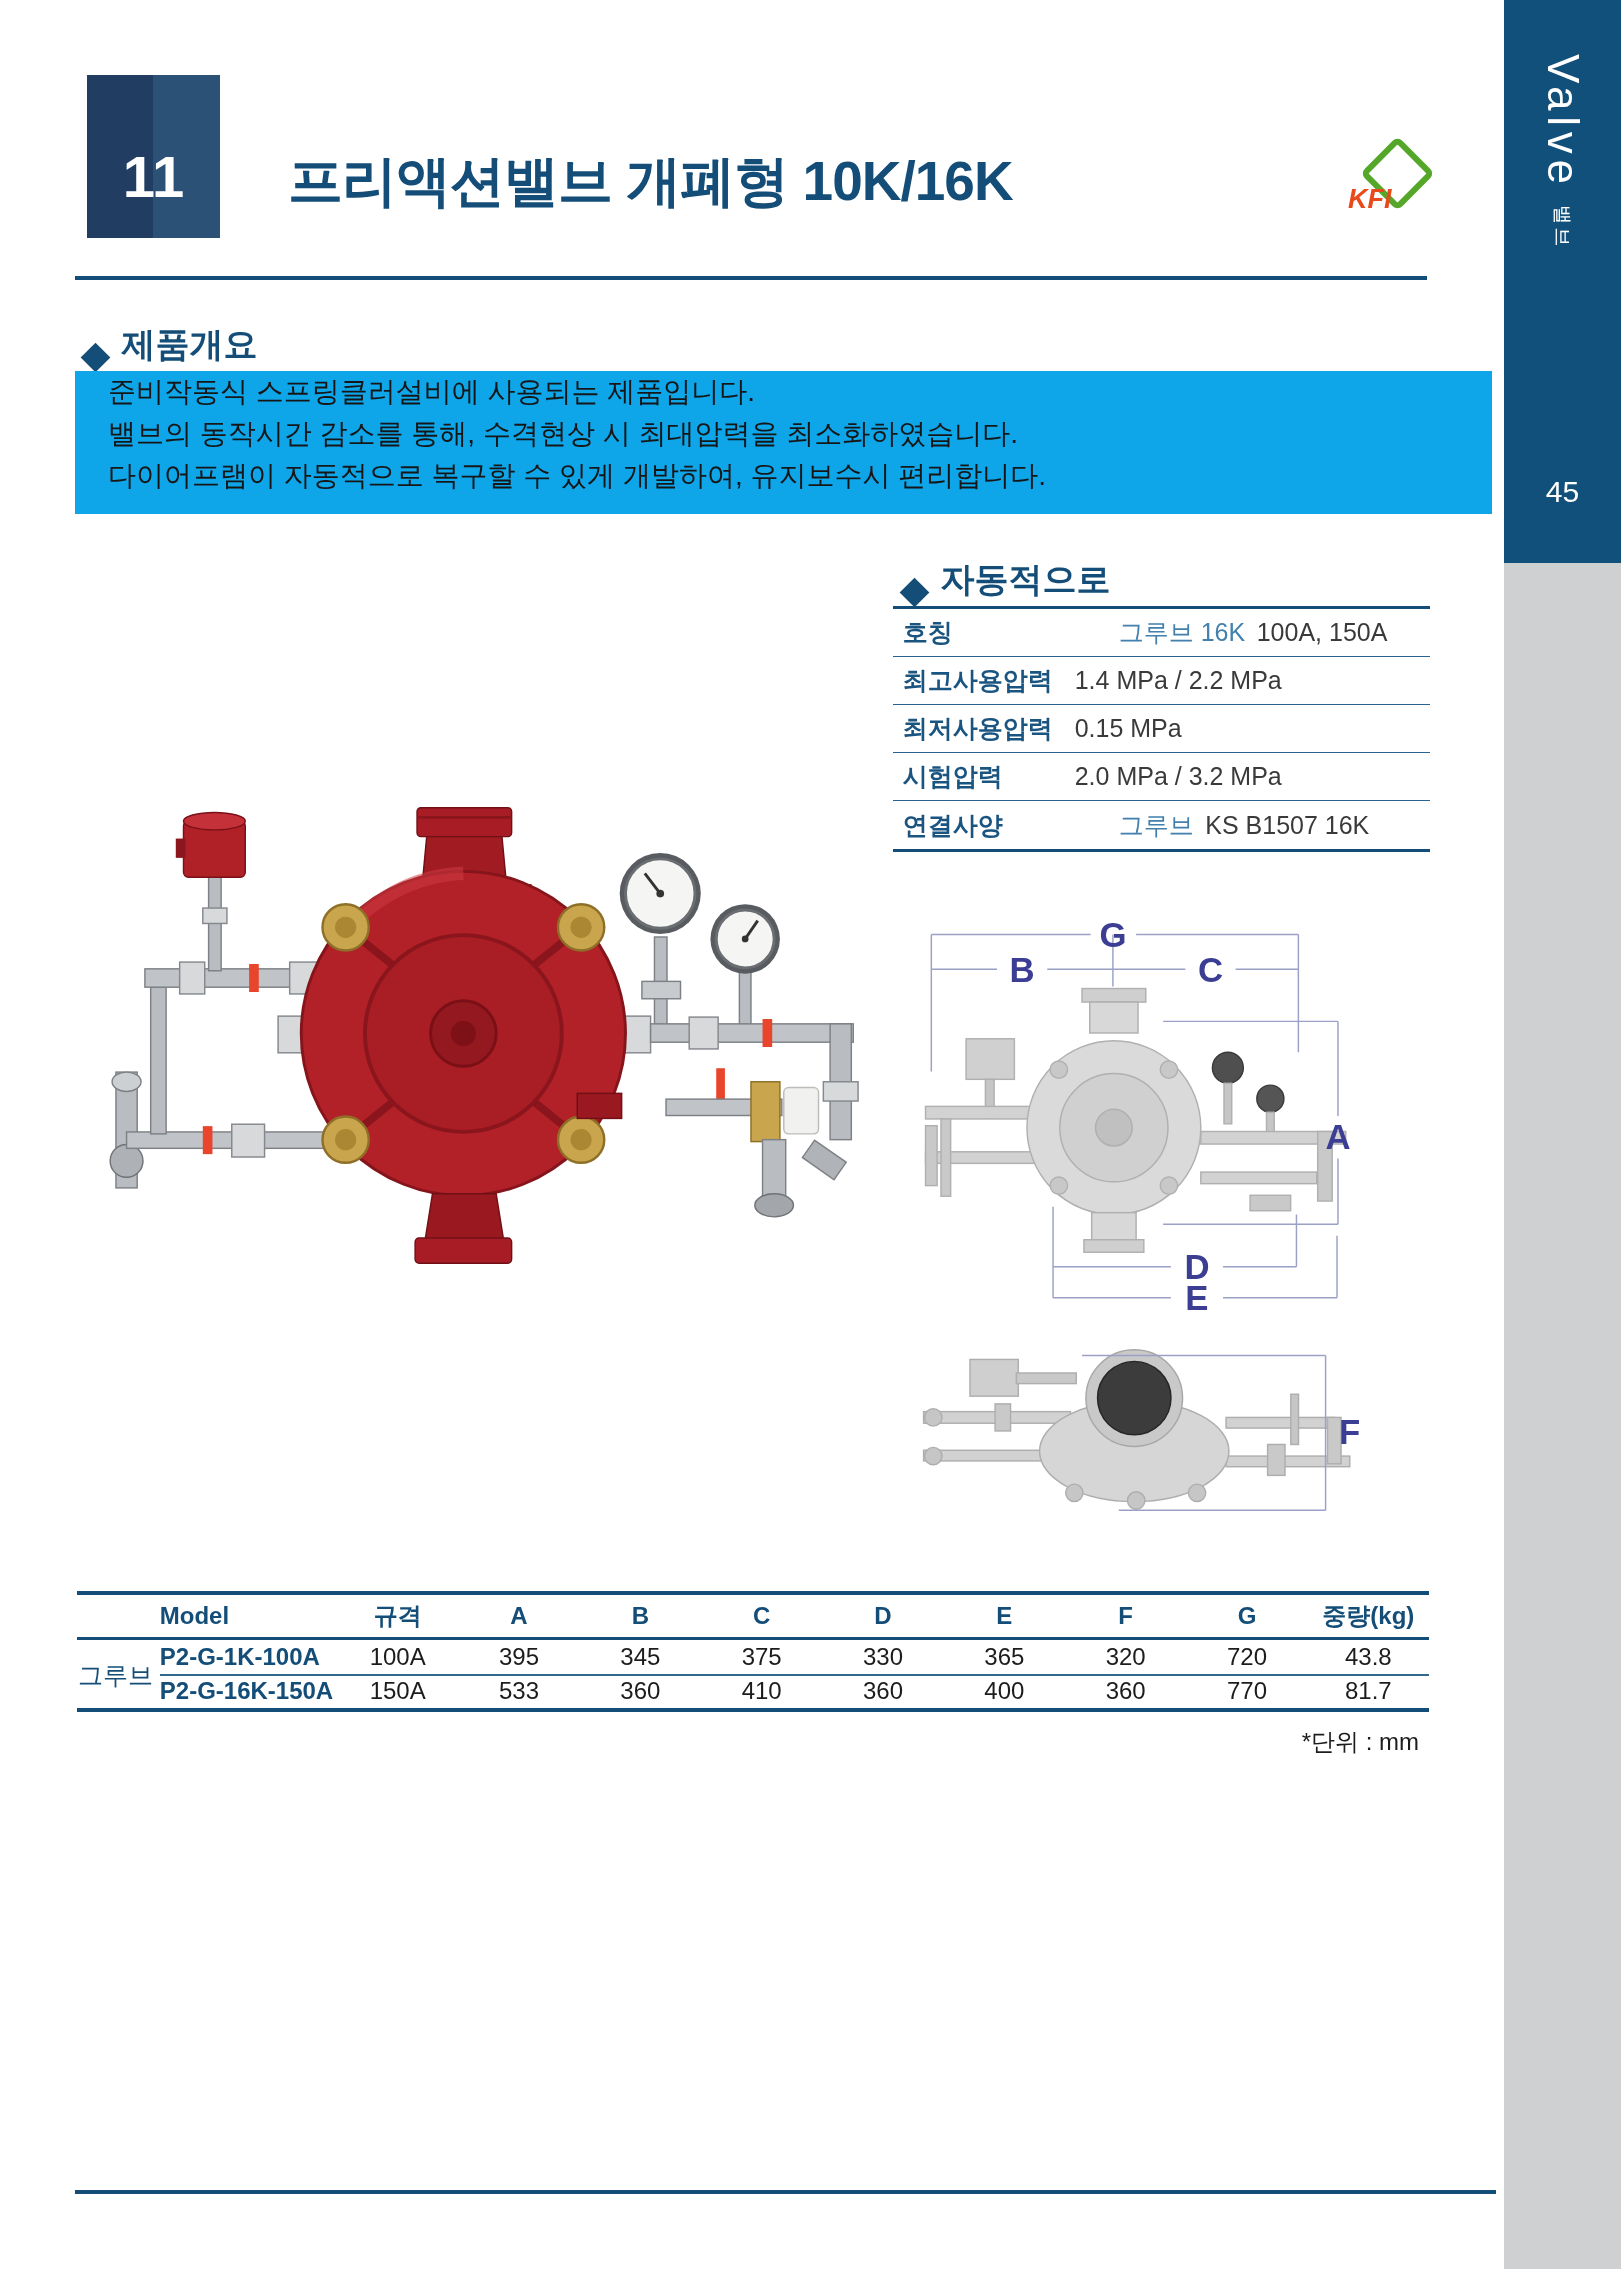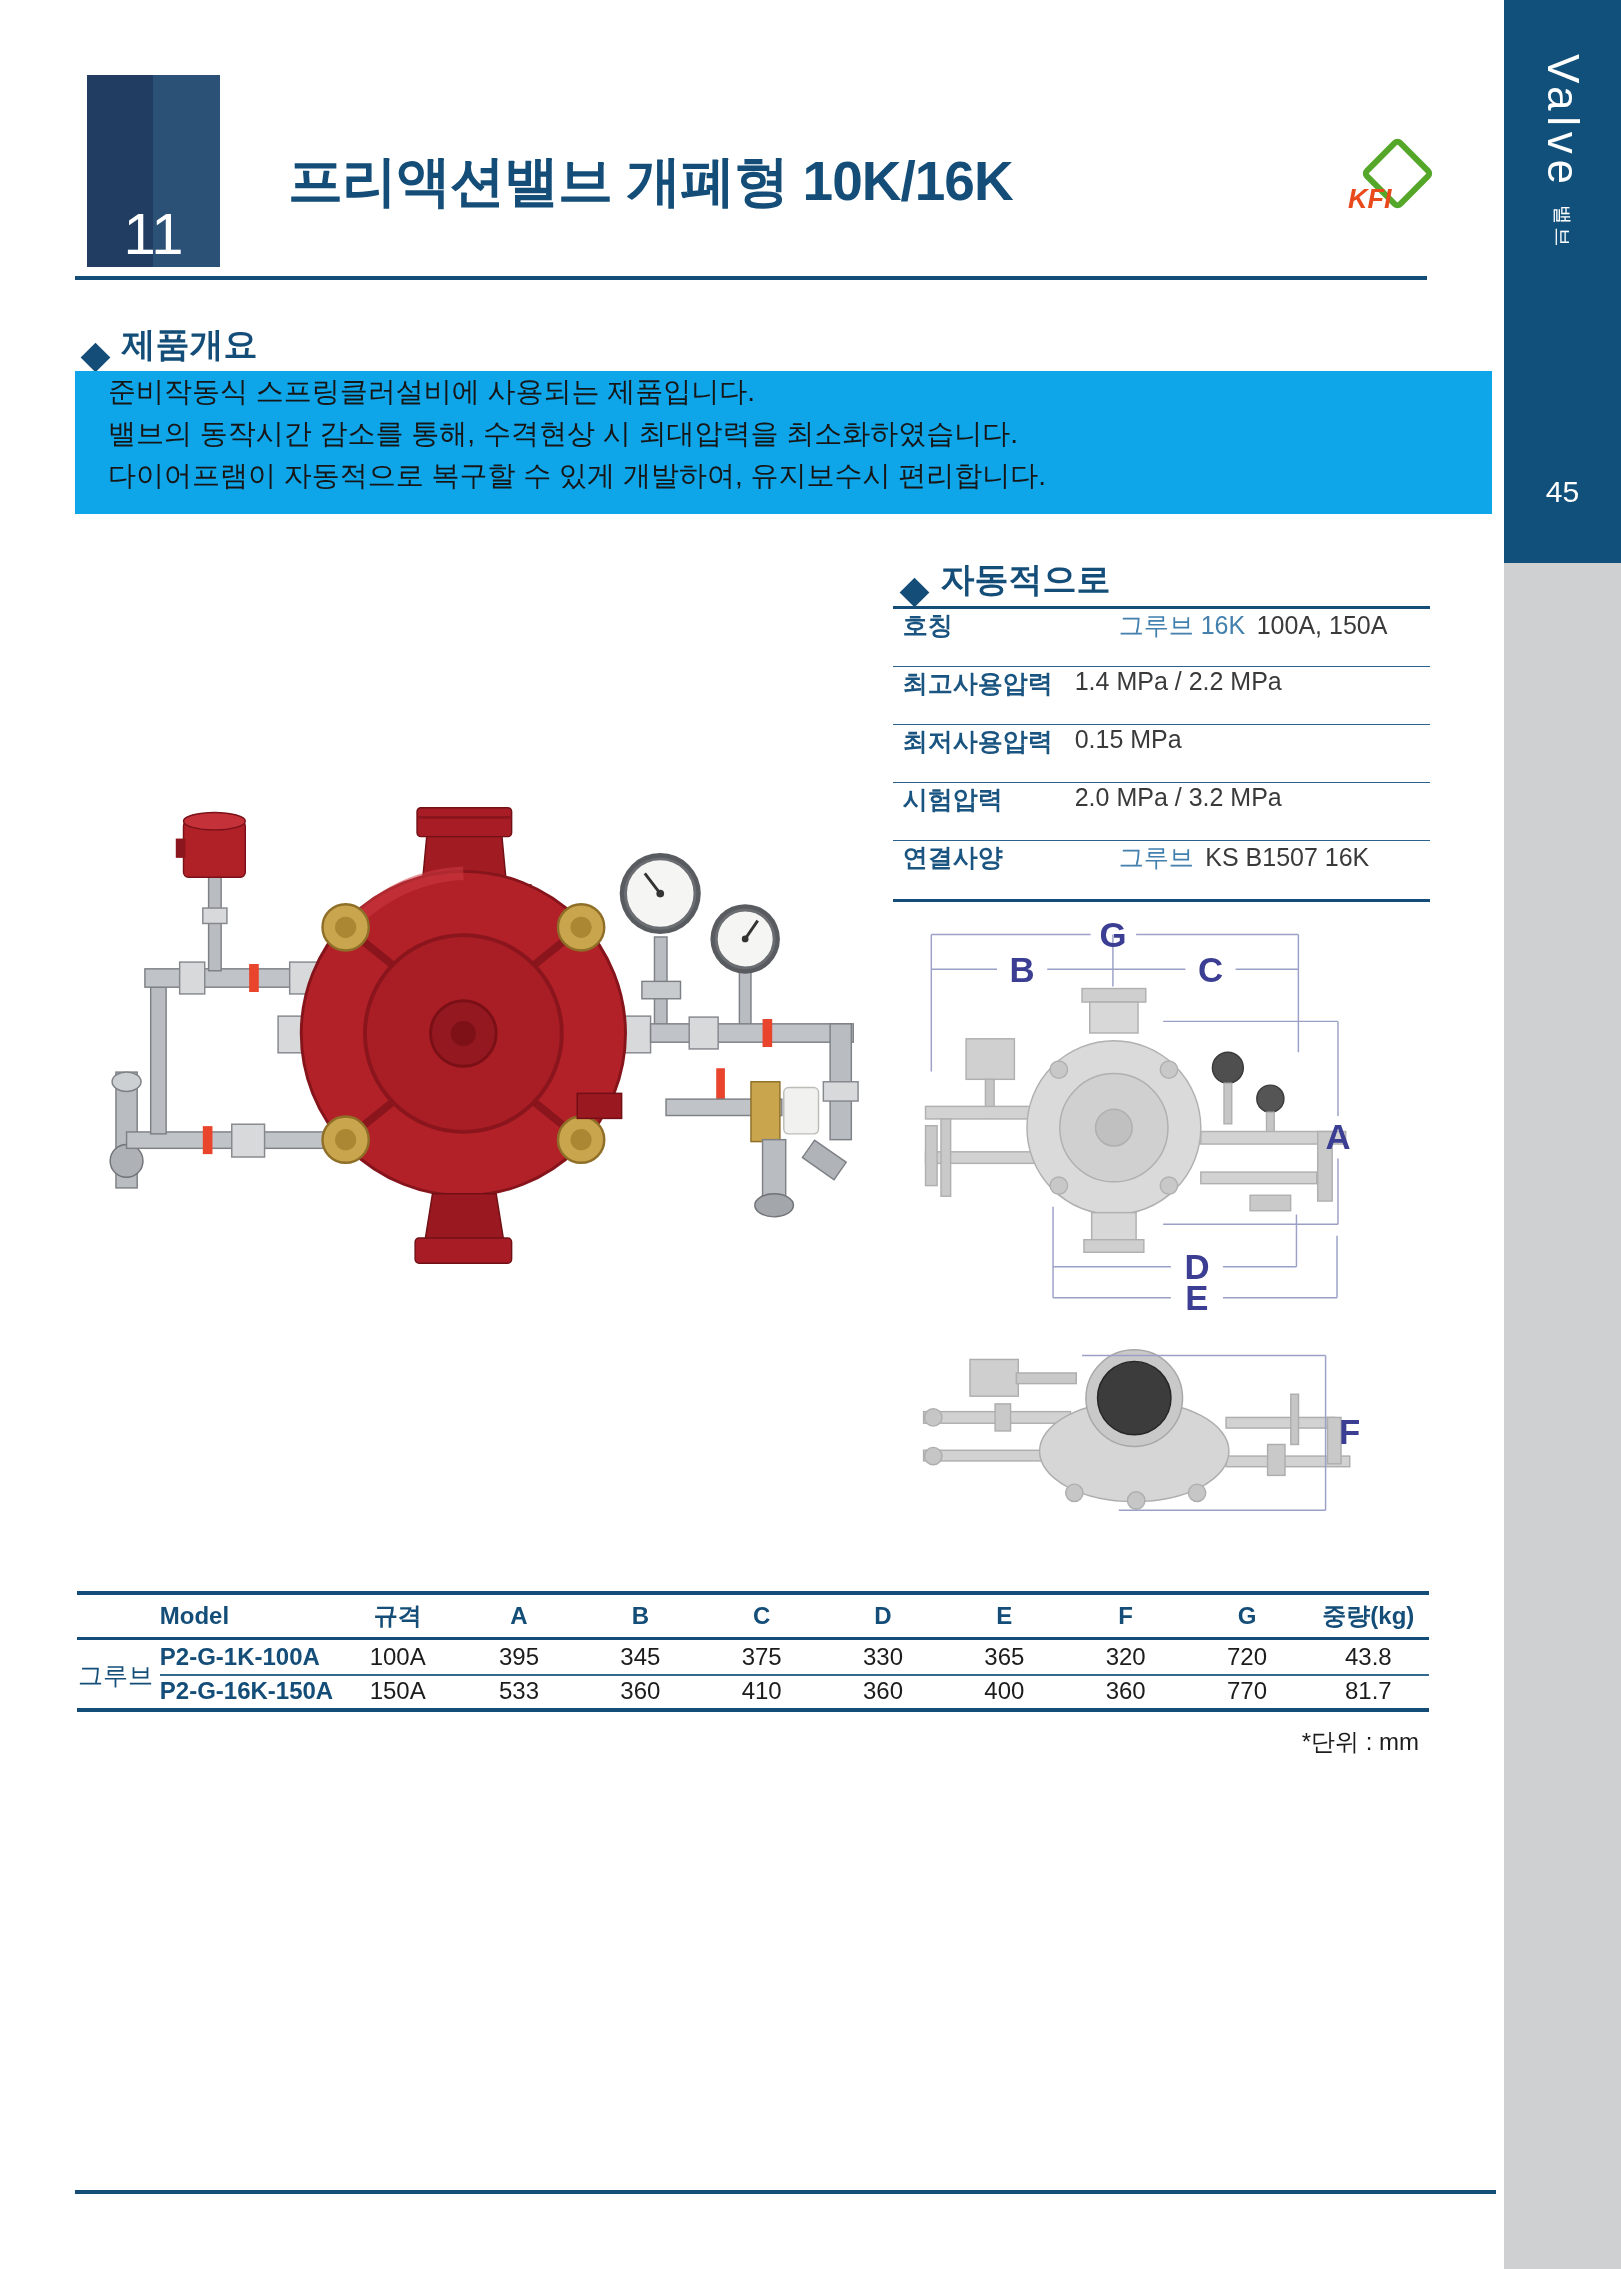--- a/index.html
+++ b/index.html
@@ -1,23 +1,23 @@
 <!DOCTYPE html>
 <html><head>
 <meta charset="utf-8">
 <style>
   html,body{margin:0;padding:0;background:#ffffff;}
   .page{position:relative;width:1621px;height:2270px;background:#ffffff;overflow:hidden;
         font-family:"Liberation Sans","DejaVu Sans",sans-serif;}
 
   
-  .chapter-box{position:absolute;left:87px;top:75px;width:133px;height:192px;
+  .chapter-box{position:absolute;left:87px;top:75px;width:133px;height:163px;
     background:linear-gradient(to right,#213e62 50%,#2b5176 50%);
     display:flex;align-items:flex-end;justify-content:center;
-    color:#ffffff;font-size:58px;font-weight:normal;padding-bottom:0;box-sizing:border-box;}
+    color:#ffffff;font-size:58px;font-weight:bold;padding-bottom:28px;box-sizing:border-box;}
   .page-title{position:absolute;left:288px;top:145px;font-size:55px;font-weight:bold;
     color:#134d78;letter-spacing:-1px;white-space:nowrap;}
   .kfi{position:absolute;left:1348px;top:135px;width:70px;height:70px;}
   .kfi-diamond{position:absolute;left:23px;top:11.6px;width:41px;height:41px;
     border:6.8px solid #55a72a;border-radius:6.8px;transform:rotate(45deg);}
   .kfi-text{position:absolute;left:0px;top:20px;font-size:27px;font-weight:700;
     font-style:italic;color:#e94a1c;margin-top:29px;}
   .header-rule{position:absolute;left:75px;top:276px;width:1352px;height:3.9px;background:#134d78;}
 
   
@@ -28,21 +28,21 @@
   #specs-heading{left:904px;top:557px;}
 
   
   .overview-box{position:absolute;left:75px;top:371px;width:1417px;height:143px;
     background:#0ea5e9;padding:0 0 0 33px;box-sizing:border-box;}
   .overview-line{font-size:28px;color:#161616;line-height:42px;white-space:nowrap;}
 
   
   .spec-table{position:absolute;left:893px;top:606px;width:537px;
     border-top:3.9px solid #134d78;border-bottom:3.9px solid #134d78;}
-  .spec-row{display:flex;align-items:flex-start;height:58px;border-bottom:1.9px solid #2a6390;
+  .spec-row{display:flex;align-items:center;height:48px;border-bottom:1.9px solid #2a6390;
     padding-left:9.7px;box-sizing:border-box;}
   .spec-row:last-child{border-bottom:none;}
   .spec-label{width:172px;font-size:25px;font-weight:bold;color:#1a5480;flex:0 0 auto;}
   .spec-value{font-size:25px;color:#3a3a3a;white-space:nowrap;}
   .spec-accent{color:#4380ad;margin-right:11.6px;margin-left:44px;}
   .spec-accent:empty{display:none;}
 
   
   .photo{position:absolute;left:87px;top:792px;}
   .diag1{position:absolute;left:912px;top:917px;}

